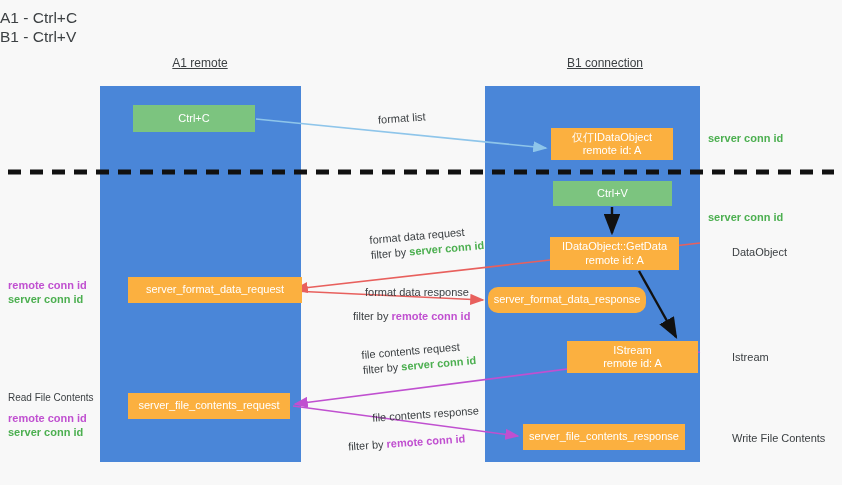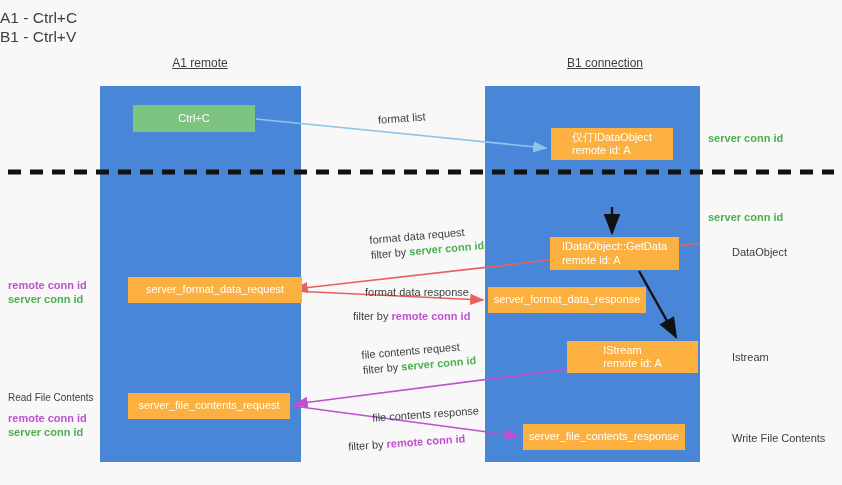--- a/index.html
+++ b/index.html
@@ -59,32 +59,33 @@
   
   .node {
     box-sizing: border-box;
     display: flex;
     flex-direction: column;
     align-items: center;
     justify-content: center;
     color: #ffffff;
     font-size: 11px;
     line-height: 13.5px;
+    text-align: center;
     white-space: pre-line;
     padding: 2px 12px;
   }
   .node.orange { background: #fbb040; }
   .node.green  { background: #7cc47f; }
 
   #n-ctrlc   { left: 133px; top: 105px; width: 122px; height: 27px; }
   #n-idata   { left: 551px; top: 128px; width: 122px; height: 32px; }
   #n-ctrlv   { left: 553px; top: 181px; width: 119px; height: 25px; }
   #n-getdata { left: 550px; top: 237px; width: 129px; height: 33px; }
   #n-sfdreq  { left: 128px; top: 277px; width: 174px; height: 26px; }
-  #n-sfdres  { left: 488px; top: 287px; width: 158px; height: 26px; }
+  #n-sfdres  { left: 488px; top: 287px; width: 158px; height: 26px; border-radius: 10px; }
   #n-istream { left: 567px; top: 341px; width: 131px; height: 32px; }
   #n-sfcreq  { left: 128px; top: 393px; width: 162px; height: 26px; }
   #n-sfcres  { left: 523px; top: 424px; width: 162px; height: 26px; }
 
   
   .edge-label {
     font-size: 11px;
     line-height: 15px;
     color: #3c4043;
     white-space: nowrap;
@@ -164,20 +165,21 @@
     <line x1="700" y1="352" x2="295" y2="404" stroke="#c050d0" stroke-width="1.6" marker-end="url(#ah-purple)"></line>
 
     <line x1="293" y1="406" x2="518" y2="436" stroke="#c050d0" stroke-width="1.6" marker-end="url(#ah-purple)"></line>
 
     <line x1="8" y1="172" x2="834" y2="172" stroke="#111111" stroke-width="5" stroke-dasharray="13,9" stroke-linecap="butt"></line>
   </svg>
 
   <div class="abs node green" id="n-ctrlc">Ctrl+C</div>
   <div class="abs node orange" id="n-idata">仅仃IDataObject
 remote id: A</div>
+  <div class="abs node green" id="n-ctrlv">Ctrl+V</div>
   <div class="abs node orange" id="n-getdata">IDataObject::GetData
 remote id: A</div>
   <div class="abs node orange" id="n-sfdreq">server_format_data_request</div>
   <div class="abs node orange" id="n-sfdres">server_format_data_response</div>
   <div class="abs node orange" id="n-istream">IStream
 remote id: A</div>
   <div class="abs node orange" id="n-sfcres">server_file_contents_response</div>
   <div class="abs node orange" id="n-sfcreq">server_file_contents_request</div>
 
   <div class="abs edge-label" id="lbl-formatlist">

